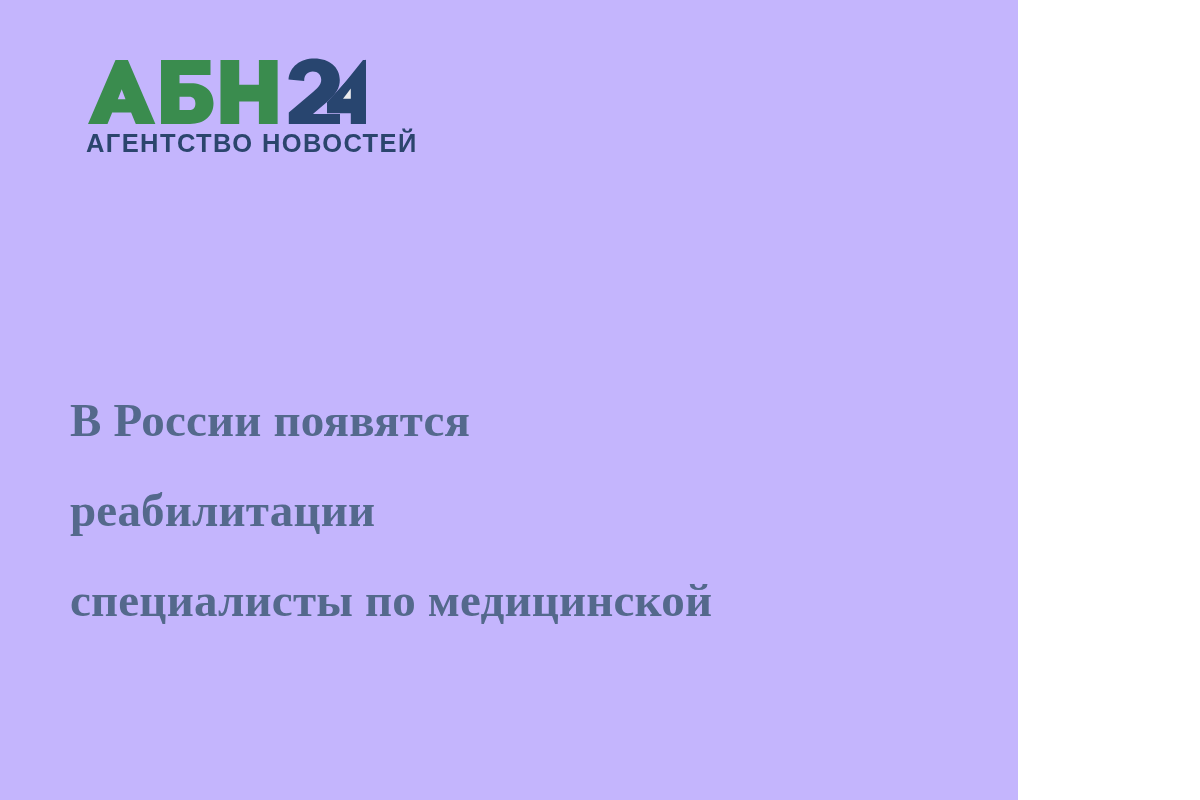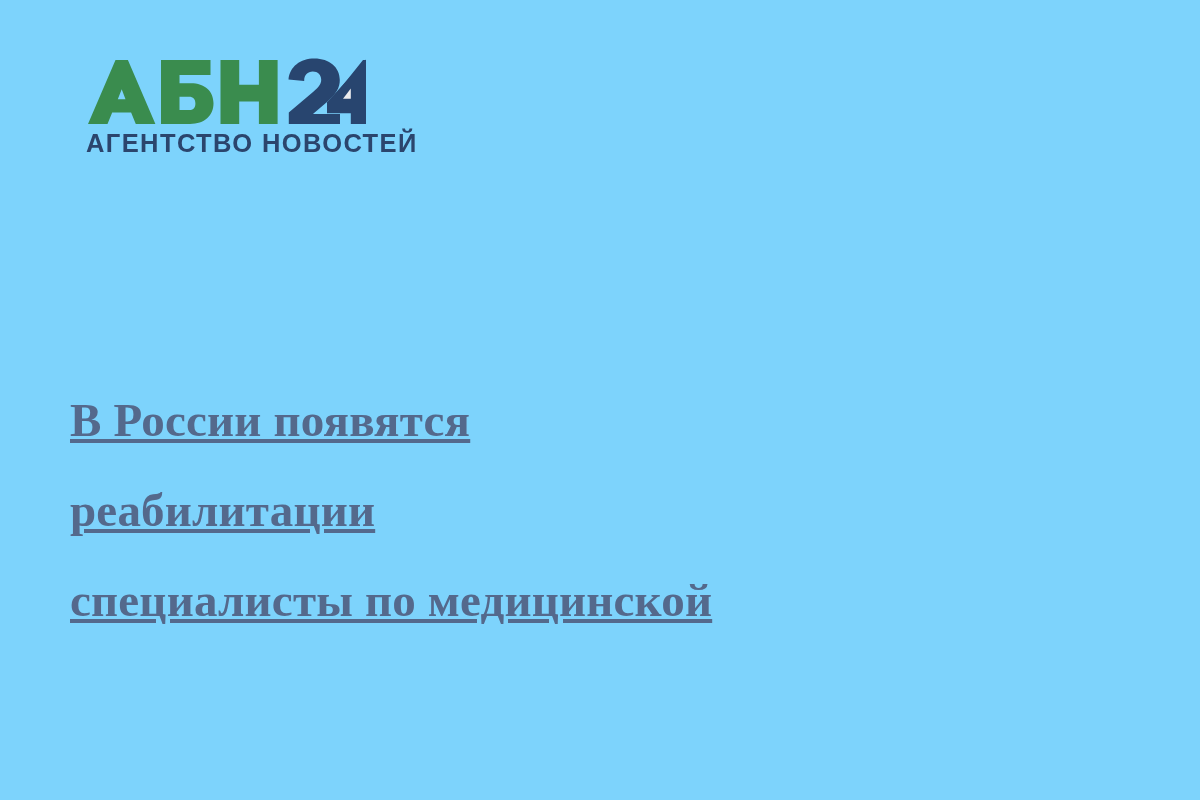--- a/index.html
+++ b/index.html
@@ -61,31 +61,30 @@
     position: absolute;
     left: 70px;
     top: 344px;
     width: 800px;
     font-family: "Liberation Serif", "DejaVu Serif", serif;
     font-size: 47px;
     font-weight: 700;
     line-height: 90px;
     color: #54698c;
     letter-spacing: 0.004em;
-    text-decoration: underline;
   }
   #headline .hl-line {
     display: block;
     white-space: nowrap;
   }
 </style>
 </head>
 <body>
 
-<div id="card" style="width: 1200px; height: 800px; background: #7dd3fc;">
+<div id="card" style="width: 1018px; height: 800px; background: #c4b5fd;">
 
   <div id="bars">
     <div class="bar" id="bar-1"></div>
     <div class="bar" id="bar-2"></div>
     <div class="bar" id="bar-3"></div>
   </div>
 
   <div id="logo">
     <svg id="logo-mark" viewBox="0 0 282 68" aria-hidden="true" focusable="false">
 

